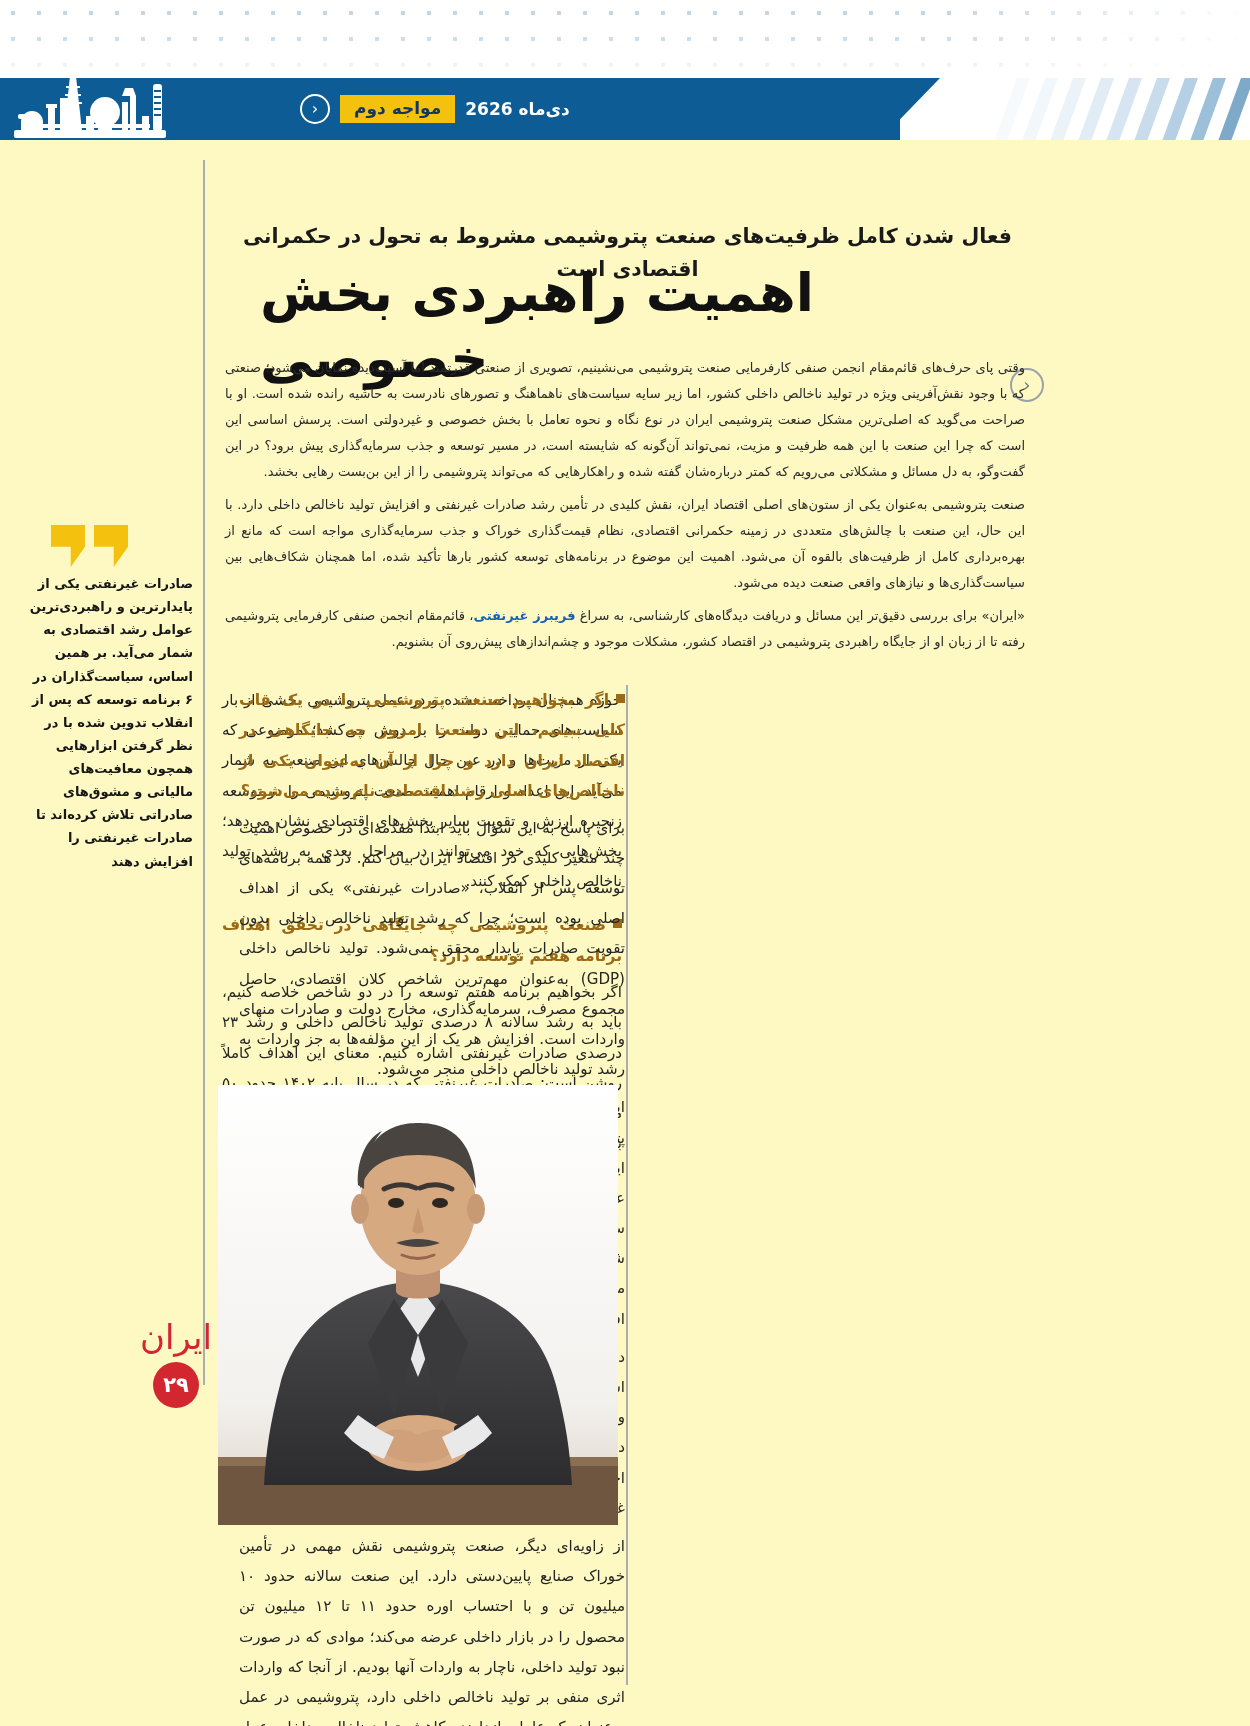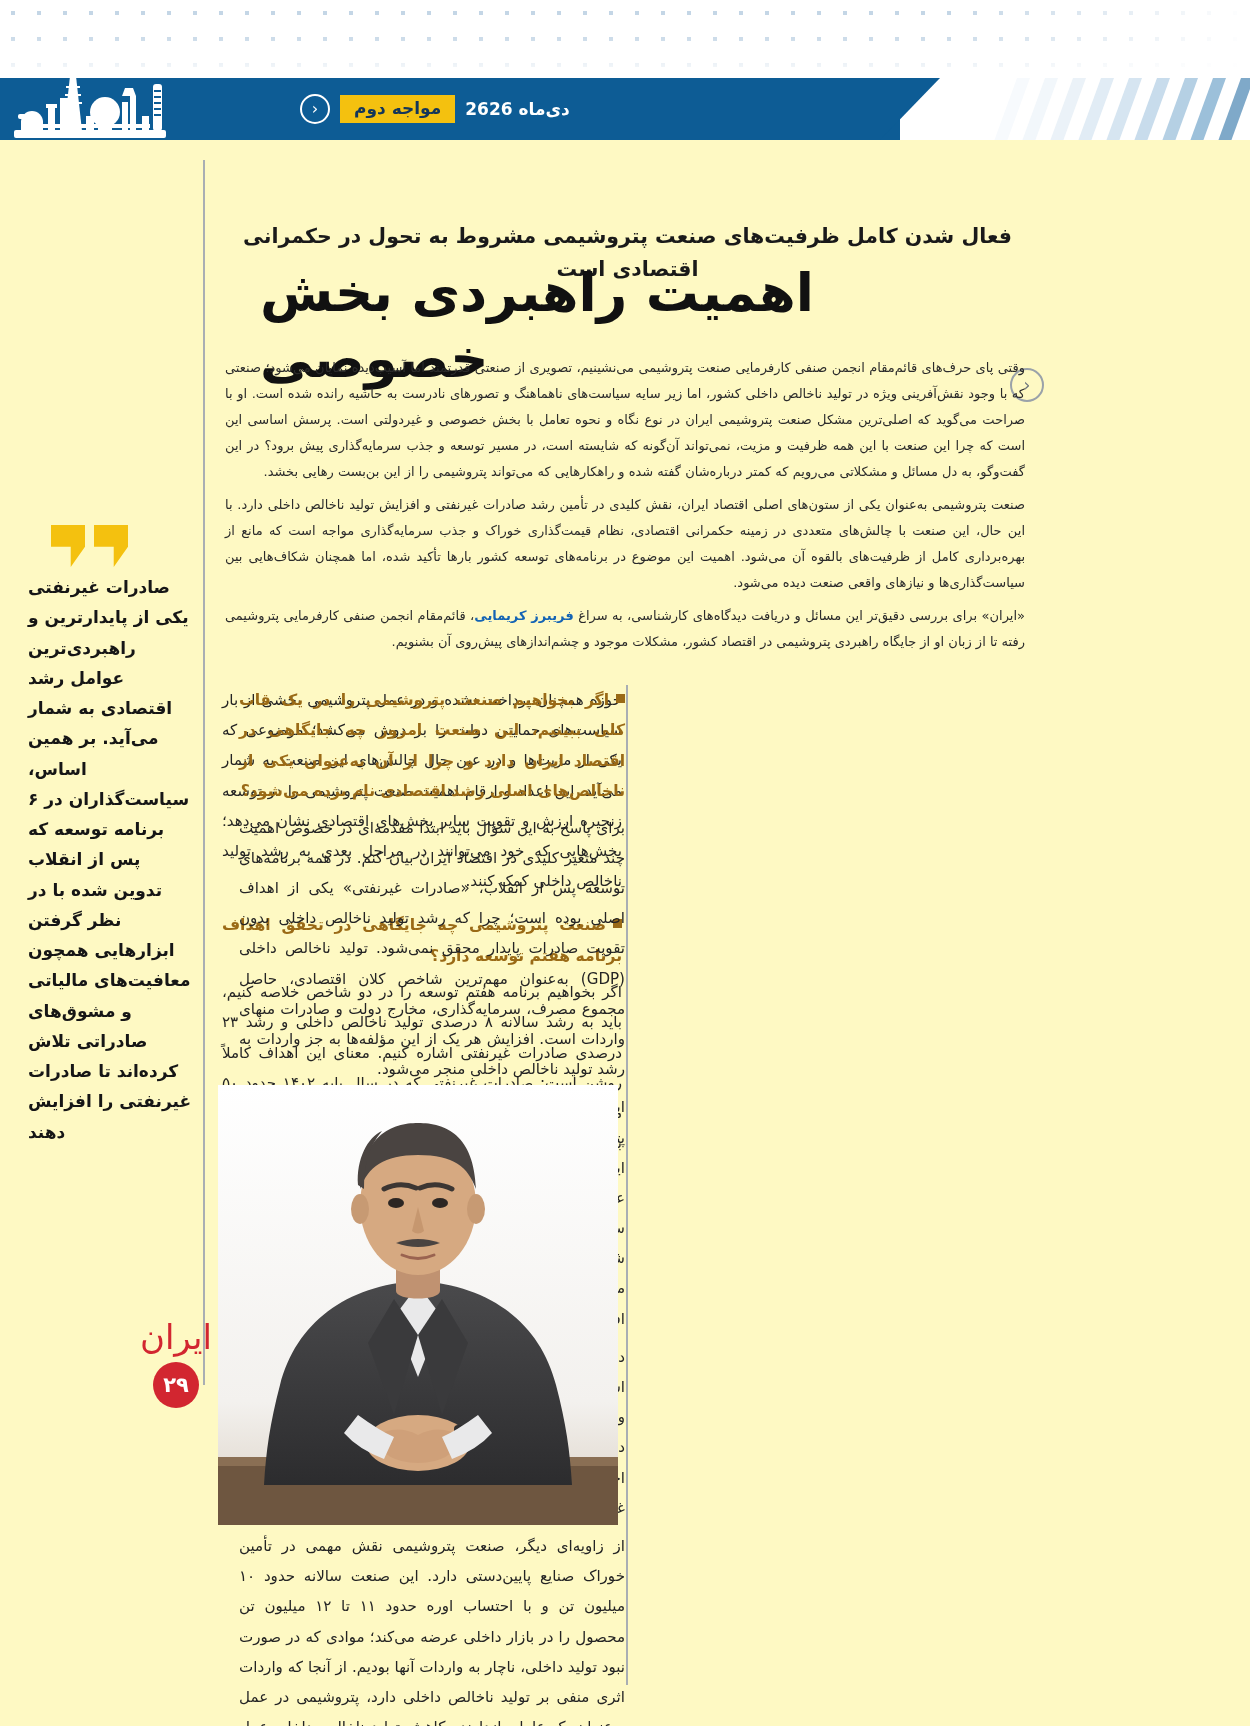--- a/index.html
+++ b/index.html
@@ -71,22 +71,22 @@
   .lead{position:absolute;right:225px;top:215px;width:800px;
     font-size:13px;line-height:2.0;color:#2b2b2b;text-align:justify;
     text-align-last:right;}
   .lead p{margin-bottom:7px;}
   .name-hl{color:#1464b4;font-weight:bold;}
 
   
   .quote-mark{position:absolute;left:40px;top:385px;width:88px;height:44px;}
   .quote-mark span{display:block;width:34px;height:42px;background:#f4c10f;float:right;margin-left:9px;
     clip-path:polygon(0 0,100% 0,100% 52%,58% 100%,58% 52%,0 52%);}
-  .pullquote{position:absolute;left:28px;top:432px;width:165px;text-align:left;
-    font-size:17px;line-height:1.78;font-weight:bold;color:#161616;}
+  .pullquote{position:absolute;left:28px;top:432px;width:165px;text-align:right;
+    font-size:13px;line-height:1.78;font-weight:bold;color:#161616;}
 
   
   .brand{position:absolute;left:140px;top:1180px;width:72px;text-align:center;}
   .brand .logo{font-size:34px;font-weight:normal;color:#d22630;line-height:1;letter-spacing:-1px;}
   .brand .pageno{margin:8px auto 0;width:46px;height:46px;border-radius:50%;background:#d22630;
     color:#fff;font-size:21px;font-weight:bold;display:flex;align-items:center;justify-content:center;}
 
   
   .col-mid{position:absolute;right:625px;top:545px;width:400px;padding-left:14px;
     font-size:15.1px;line-height:2.0;color:#242424;text-align:justify;text-align-last:right;}
@@ -173,21 +173,21 @@
 
   <div class="kicker">فعال شدن کامل ظرفیت‌های صنعت پتروشیمی مشروط به تحول در حکمرانی اقتصادی است</div>
   <div class="headline">اهمیت راهبردی بخش خصوصی</div>
 
   <div class="round-chev">‹</div>
 
   <div class="lead">
     <p>وقتی پای حرف‌های قائم‌مقام انجمن صنفی کارفرمایی صنعت پتروشیمی می‌نشینیم، تصویری از صنعتی قدرتمند اما آسیب‌دیده نمایان می‌شود؛ صنعتی که با وجود نقش‌آفرینی ویژه در تولید ناخالص داخلی کشور، اما زیر سایه سیاست‌های ناهماهنگ و تصورهای نادرست به حاشیه رانده شده است. او با صراحت می‌گوید که اصلی‌ترین مشکل صنعت پتروشیمی ایران در نوع نگاه و نحوه تعامل با بخش خصوصی و غیردولتی است. پرسش اساسی این است که چرا این صنعت با این همه ظرفیت و مزیت، نمی‌تواند آن‌گونه که شایسته است، در مسیر توسعه و جذب سرمایه‌گذاری پیش برود؟ در این گفت‌وگو، به دل مسائل و مشکلاتی می‌رویم که کمتر درباره‌شان گفته شده و راهکارهایی که می‌تواند پتروشیمی را از این بن‌بست رهایی بخشد.</p>
     <p>صنعت پتروشیمی به‌عنوان یکی از ستون‌های اصلی اقتصاد ایران، نقش کلیدی در تأمین رشد صادرات غیرنفتی و افزایش تولید ناخالص داخلی دارد. با این حال، این صنعت با چالش‌های متعددی در زمینه حکمرانی اقتصادی، نظام قیمت‌گذاری خوراک و جذب سرمایه‌گذاری مواجه است که مانع از بهره‌برداری کامل از ظرفیت‌های بالقوه آن می‌شود. اهمیت این موضوع در برنامه‌های توسعه کشور بارها تأکید شده، اما همچنان شکاف‌هایی بین سیاست‌گذاری‌ها و نیازهای واقعی صنعت دیده می‌شود.</p>
     <p>
-      <span>«ایران» برای بررسی دقیق‌تر این مسائل و دریافت دیدگاه‌های کارشناسی، به سراغ </span><span class="name-hl">فریبرز کریمایی</span><span>، قائم‌مقام انجمن صنفی کارفرمایی پتروشیمی رفته تا از زبان او از جایگاه راهبردی پتروشیمی در اقتصاد کشور، مشکلات موجود و چشم‌اندازهای پیش‌روی آن بشنویم.</span>
+      <span>«ایران» برای بررسی دقیق‌تر این مسائل و دریافت دیدگاه‌های کارشناسی، به سراغ </span><span class="name-hl">فریبرز غیرنفتی</span><span>، قائم‌مقام انجمن صنفی کارفرمایی پتروشیمی رفته تا از زبان او از جایگاه راهبردی پتروشیمی در اقتصاد کشور، مشکلات موجود و چشم‌اندازهای پیش‌روی آن بشنویم.</span>
     </p>
   </div>
 
   <div class="quote-mark">
     <span></span>
       <span></span>
   </div>
   <div class="pullquote">صادرات غیرنفتی یکی از پایدارترین و راهبردی‌ترین عوامل رشد اقتصادی به شمار می‌آید. بر همین اساس، سیاست‌گذاران در ۶ برنامه توسعه که پس از انقلاب تدوین شده با در نظر گرفتن ابزارهایی همچون معافیت‌های مالیاتی و مشوق‌های صادراتی تلاش کرده‌اند تا صادرات غیرنفتی را افزایش دهند</div>
 
   <div class="brand">

